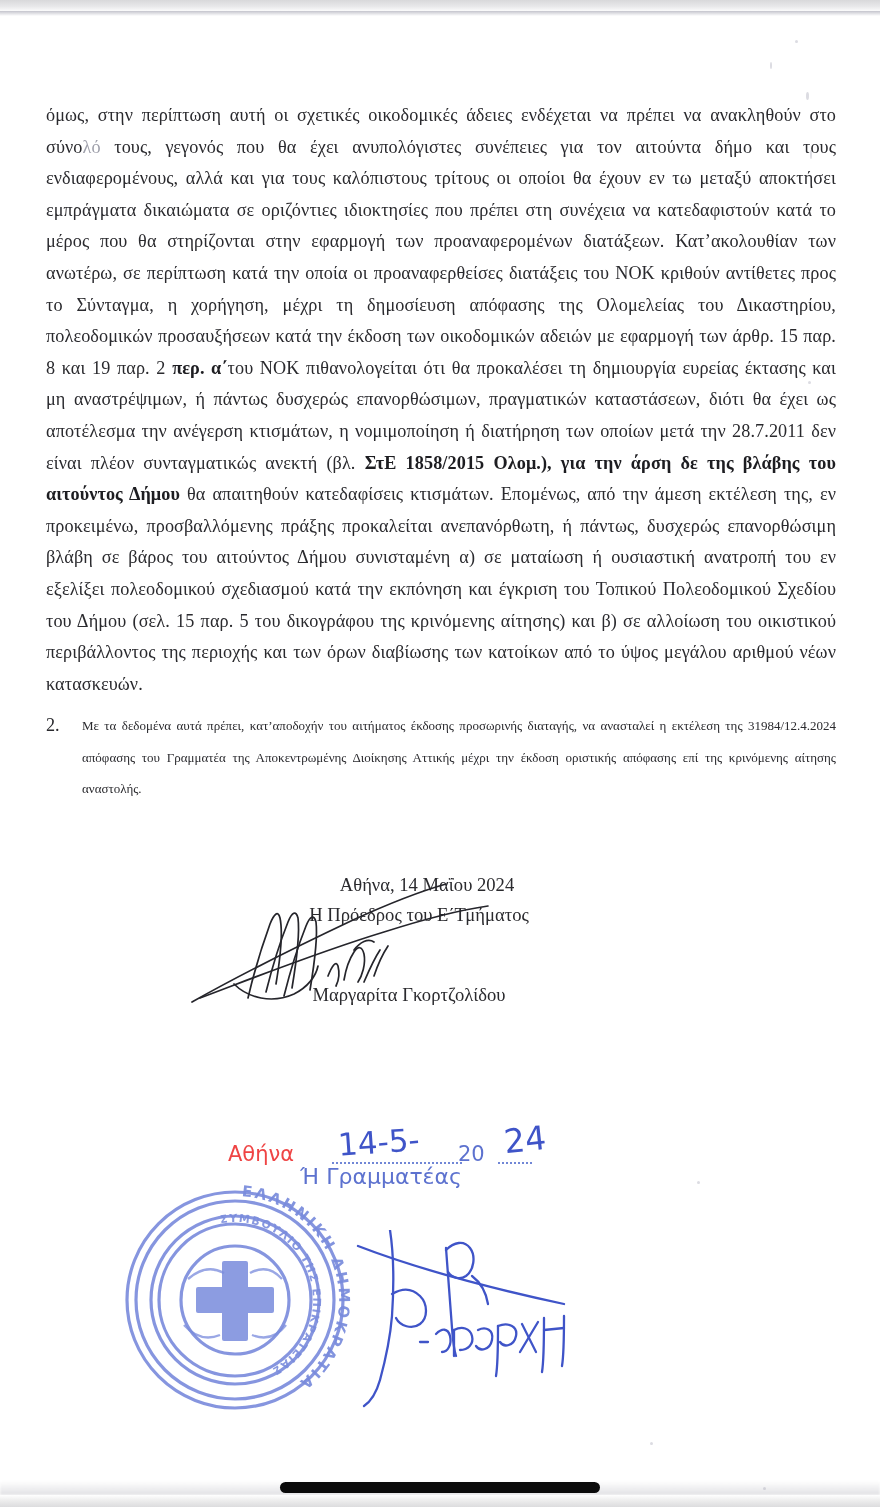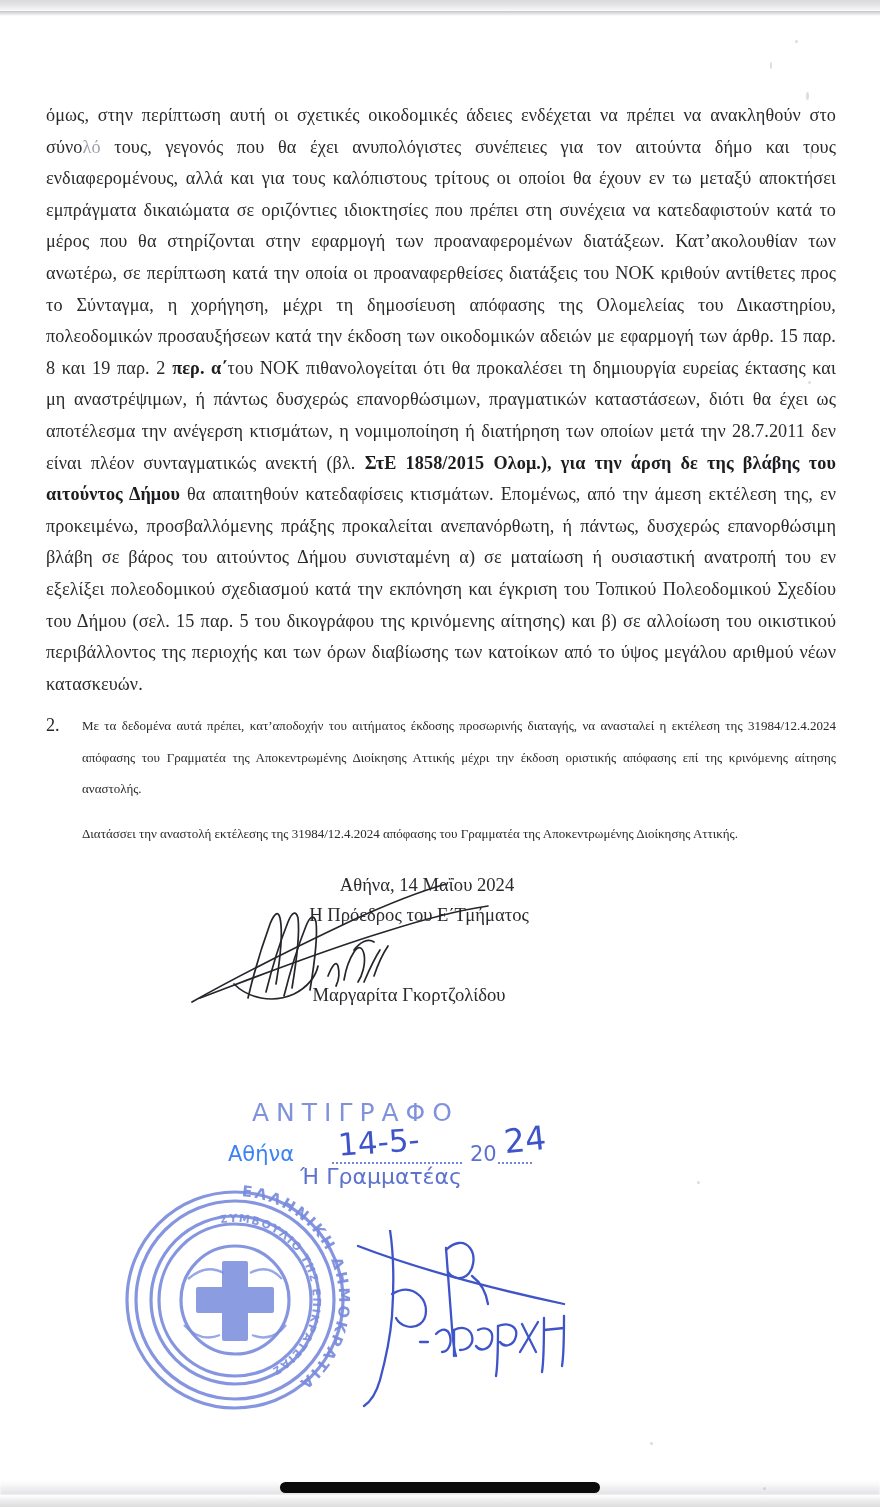--- a/index.html
+++ b/index.html
@@ -146,21 +146,21 @@
     color: #6f84d8;
     opacity: 0.88;
     white-space: nowrap;
   }
   .stamp-athina {
     position: absolute;
     left: 128px;
     top: 62px;
     font-family: "DejaVu Sans", sans-serif;
     font-size: 21px;
-    color: #3b82f6;
+    color: #ef4444;
     white-space: nowrap;
   }
   .stamp-dots {
     position: absolute;
     left: 232px;
     top: 82px;
     width: 130px;
     border-bottom: 2px dotted #7187d6;
   }
   .stamp-dots2 {
@@ -170,21 +170,20 @@
     width: 34px;
     border-bottom: 2px dotted #7187d6;
   }
   .stamp-20 {
     position: absolute;
     left: 358px;
     top: 62px;
     font-family: "DejaVu Sans", sans-serif;
     font-size: 21px;
     color: #5d72cf;
-    margin-left: 12px;
   }
   .stamp-date-hand {
     position: absolute;
     left: 238px;
     top: 44px;
     font-family: "DejaVu Sans", sans-serif;
     font-size: 31px;
     color: #3f54c8;
     transform: rotate(-4deg);
     white-space: nowrap;
@@ -249,21 +248,20 @@
   <div class="speck" style="left:697px;top:1181px;width:3px;height:3px;"></div>
   <div class="speck" style="left:650px;top:1442px;width:3px;height:3px;"></div>
   <div class="speck" style="left:763px;top:1487px;width:3px;height:3px;"></div>
 
   <div class="doc-body">
     <p class="para" id="para-1">όμως, στην περίπτωση αυτή οι σχετικές οικοδομικές άδειες ενδέχεται να πρέπει να ανακληθούν στο σύνο<span class="faded">λό</span> τους, γεγονός που θα έχει ανυπολόγιστες συνέπειες για τον αιτούντα δήμο και τους ενδιαφερομένους, αλλά και για τους καλόπιστους τρίτους οι οποίοι θα έχουν εν τω μεταξύ αποκτήσει εμπράγματα δικαιώματα σε οριζόντιες ιδιοκτησίες που πρέπει στη συνέχεια να κατεδαφιστούν κατά το μέρος που θα στηρίζονται στην εφαρμογή των προαναφερομένων διατάξεων. Κατ’ακολουθίαν των ανωτέρω, σε περίπτωση κατά την οποία οι προαναφερθείσες διατάξεις του ΝΟΚ κριθούν αντίθετες προς το Σύνταγμα,    η   χορήγηση, μέχρι τη δημοσίευση απόφασης της Ολομελείας του Δικαστηρίου, πολεοδομικών προσαυξήσεων κατά την έκδοση των οικοδομικών αδειών με εφαρμογή των άρθρ. 15 παρ. 8 και 19 παρ. 2 <b>περ. α΄</b>του ΝΟΚ πιθανολογείται ότι θα προκαλέσει τη δημιουργία ευρείας έκτασης και μη αναστρέψιμων, ή πάντως δυσχερώς επανορθώσιμων, πραγματικών καταστάσεων, διότι θα έχει ως αποτέλεσμα την ανέγερση κτισμάτων,   η νομιμοποίηση ή διατήρηση  των οποίων μετά την 28.7.2011   δεν είναι πλέον συνταγματικώς ανεκτή (βλ. <b>ΣτΕ 1858/2015 Ολομ.), για την άρση δε της βλάβης του αιτούντος Δήμου</b> θα απαιτηθούν κατεδαφίσεις κτισμάτων. Επομένως, από την άμεση εκτέλεση της, εν προκειμένω, προσβαλλόμενης πράξης προκαλείται ανεπανόρθωτη, ή πάντως,   δυσχερώς επανορθώσιμη βλάβη σε βάρος του αιτούντος Δήμου συνισταμένη α) σε ματαίωση ή ουσιαστική ανατροπή του εν εξελίξει πολεοδομικού σχεδιασμού κατά την εκπόνηση και έγκριση του Τοπικού Πολεοδομικού Σχεδίου του Δήμου (σελ. 15 παρ. 5 του δικογράφου της κρινόμενης αίτησης) και β) σε αλλοίωση του οικιστικού περιβάλλοντος της περιοχής και των όρων διαβίωσης των κατοίκων από το ύψος μεγάλου αριθμού νέων κατασκευών.</p>
 
     <div class="numbered-block">
       <span class="num">2.</span>
       <p class="sub-para">Με τα δεδομένα αυτά  πρέπει, κατ’αποδοχήν του αιτήματος έκδοσης προσωρινής διαταγής, να ανασταλεί η εκτέλεση της 31984/12.4.2024  απόφασης του Γραμματέα της Αποκεντρωμένης Διοίκησης Αττικής μέχρι την έκδοση οριστικής απόφασης επί της κρινόμενης αίτησης αναστολής.</p>
-      <p class="sub-para">Διατάσσει την αναστολή εκτέλεσης της 31984/12.4.2024  απόφασης του Γραμματέα της Αποκεντρωμένης Διοίκησης Αττικής.</p>
     </div>
   </div>
 
   <div class="sig-block">
     <span class="sig-line sig-city">Αθήνα, 14 Μαΐου 2024</span>
     <span class="sig-line sig-role">Η Πρόεδρος του Ε΄Τμήματος</span>
     <span class="sig-line sig-name">Μαργαρίτα Γκορτζολίδου</span>
   </div>
 
   <svg class="handsig" viewBox="0 0 330 130">
@@ -277,21 +275,20 @@
       <path d="M140,96 C144,86 148,80 150,86 C152,94 150,102 148,106"></path>
       <path d="M156,100 C158,88 162,78 166,72 C170,66 174,66 176,74 C178,84 174,96 170,102"></path>
       <path d="M166,70 C172,62 180,58 186,62"></path>
       <path d="M176,102 C182,88 188,76 192,70"></path>
       <path d="M186,96 C190,84 196,72 200,66"></path>
     </g>
   </svg>
 
   <div class="copy-stamp">
 
-    <div class="stamp-antigrafo">ΑΝΤΙΓΡΑΦΟ</div>
     <div class="stamp-athina">Αθήνα</div>
     <div class="stamp-dots"></div>
     <div class="stamp-date-hand">14-5-</div>
     <div class="stamp-20">20</div>
     <div class="stamp-dots2"></div>
     <div class="stamp-year-hand">24</div>
     <div class="stamp-grammateas">Ή Γραμματέας</div>
 
     <svg class="seal" viewBox="0 0 250 250">
       <defs>

